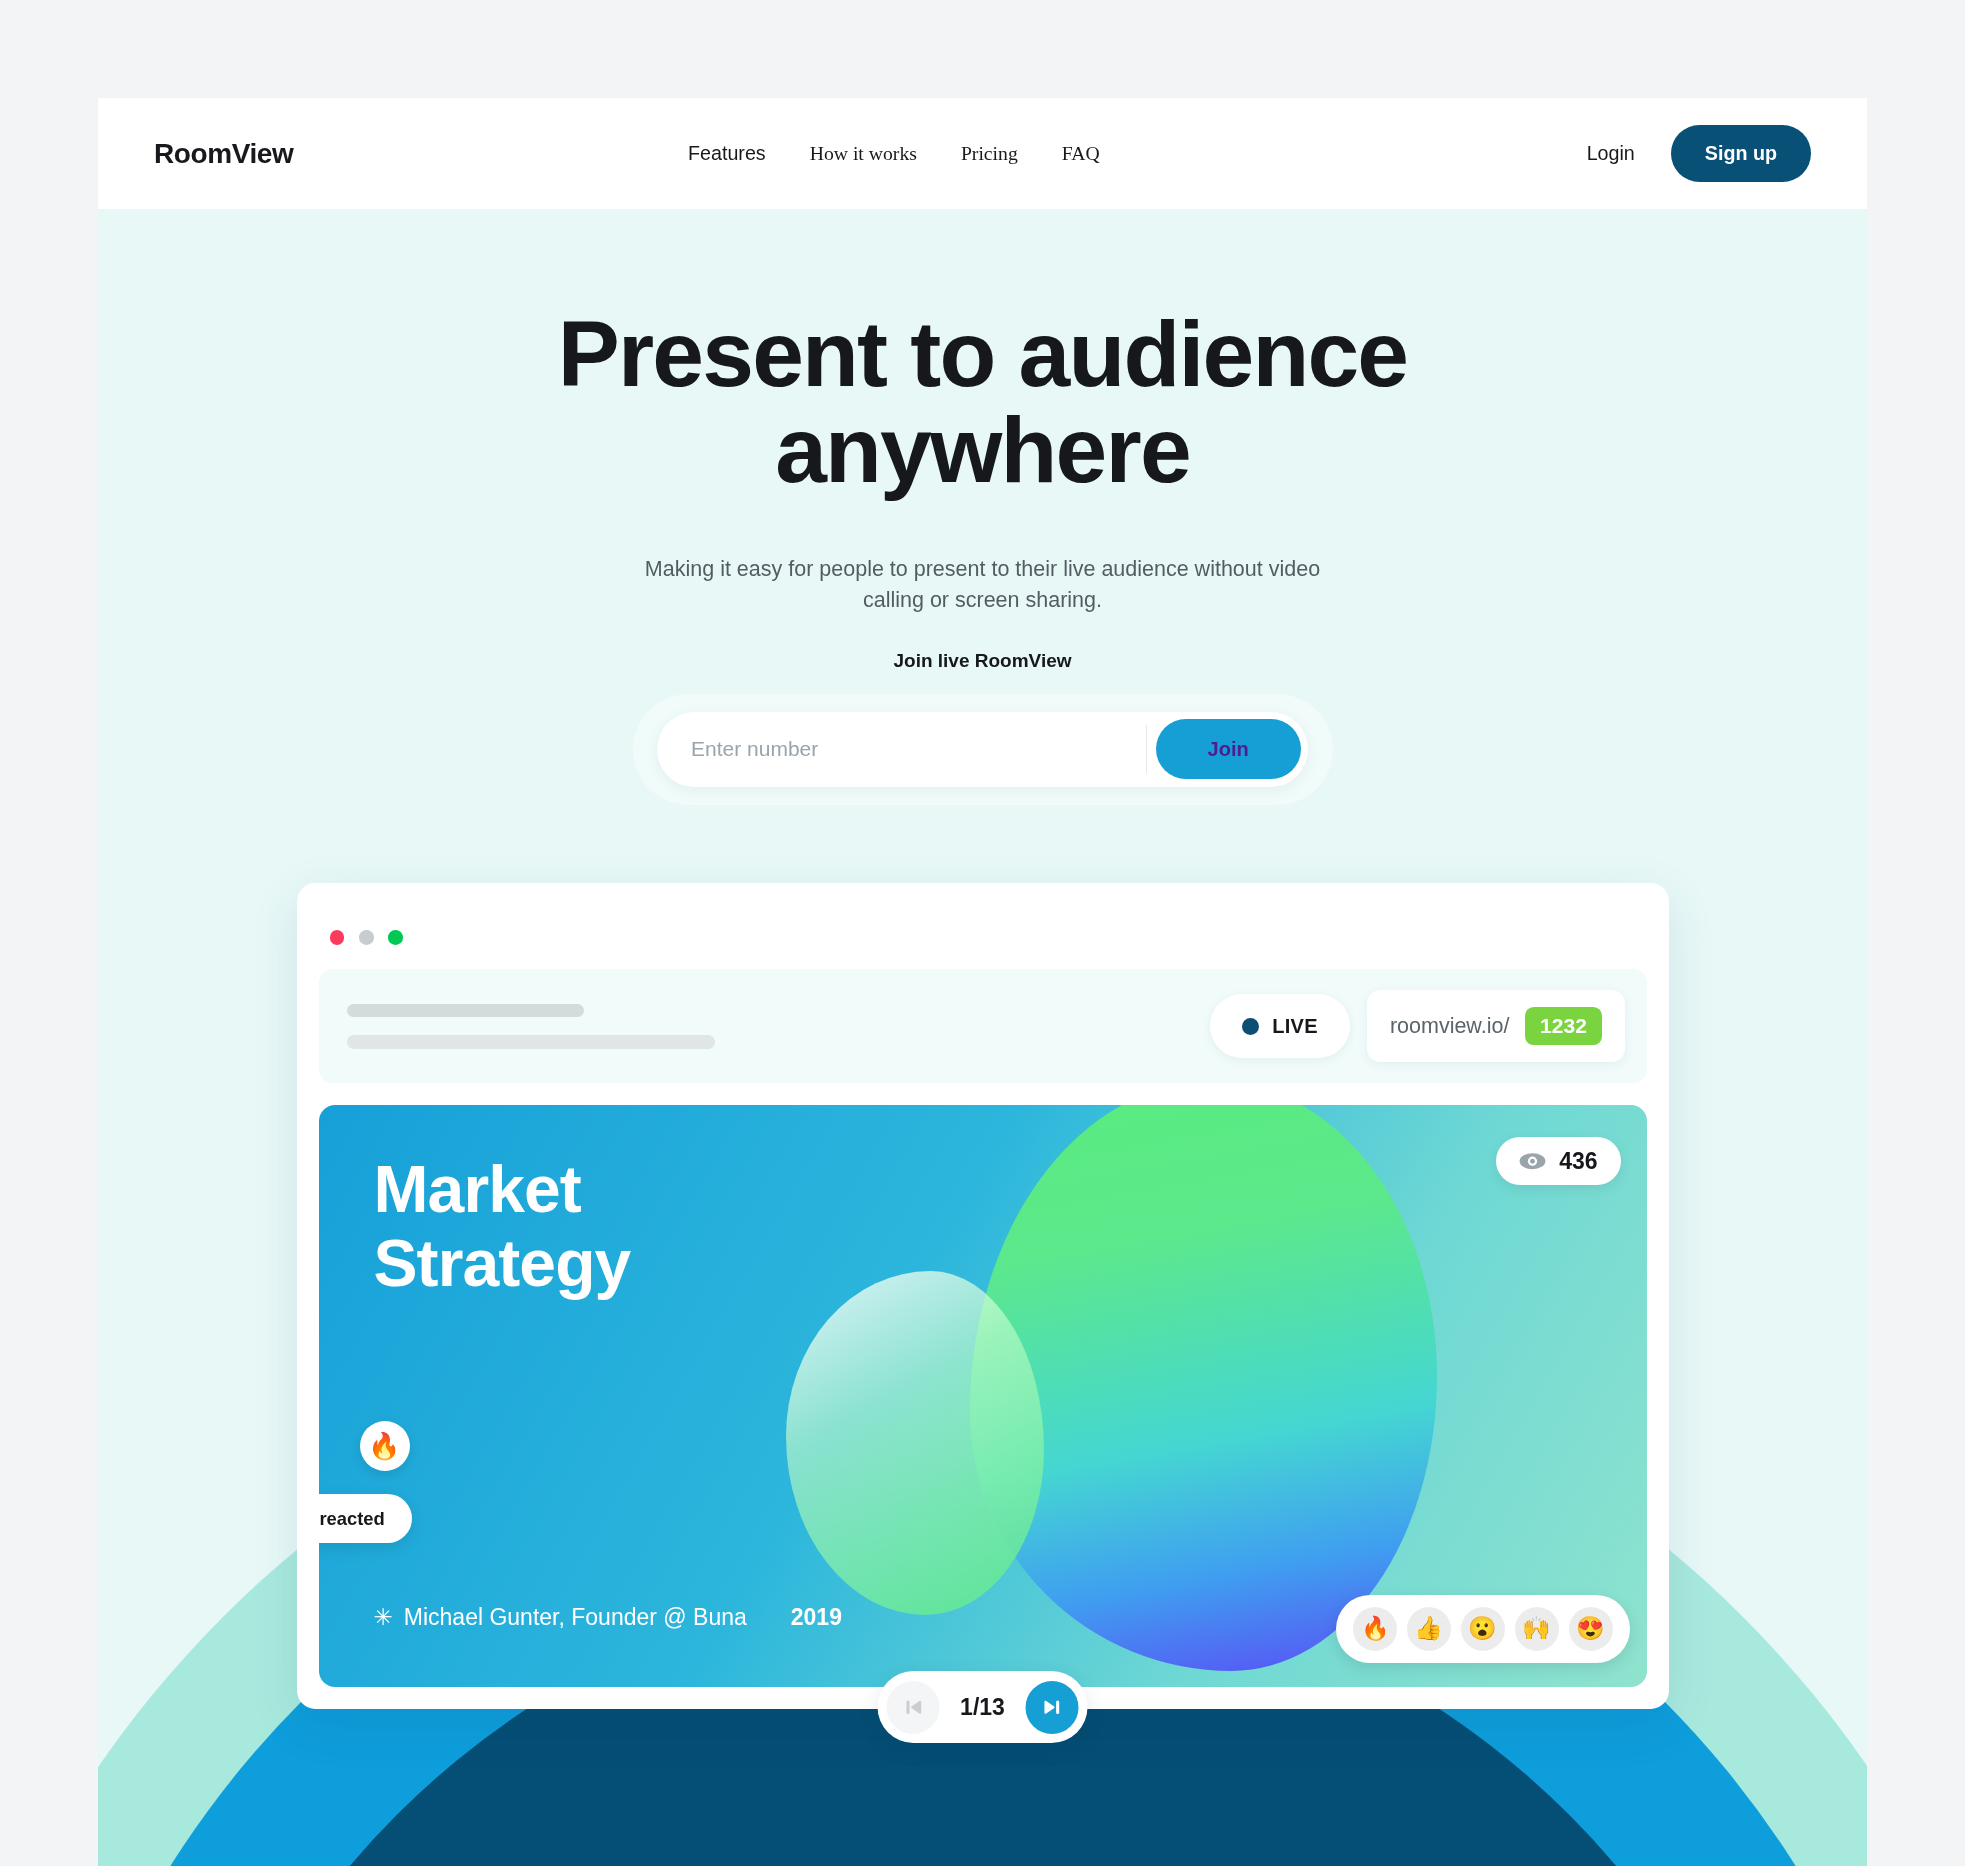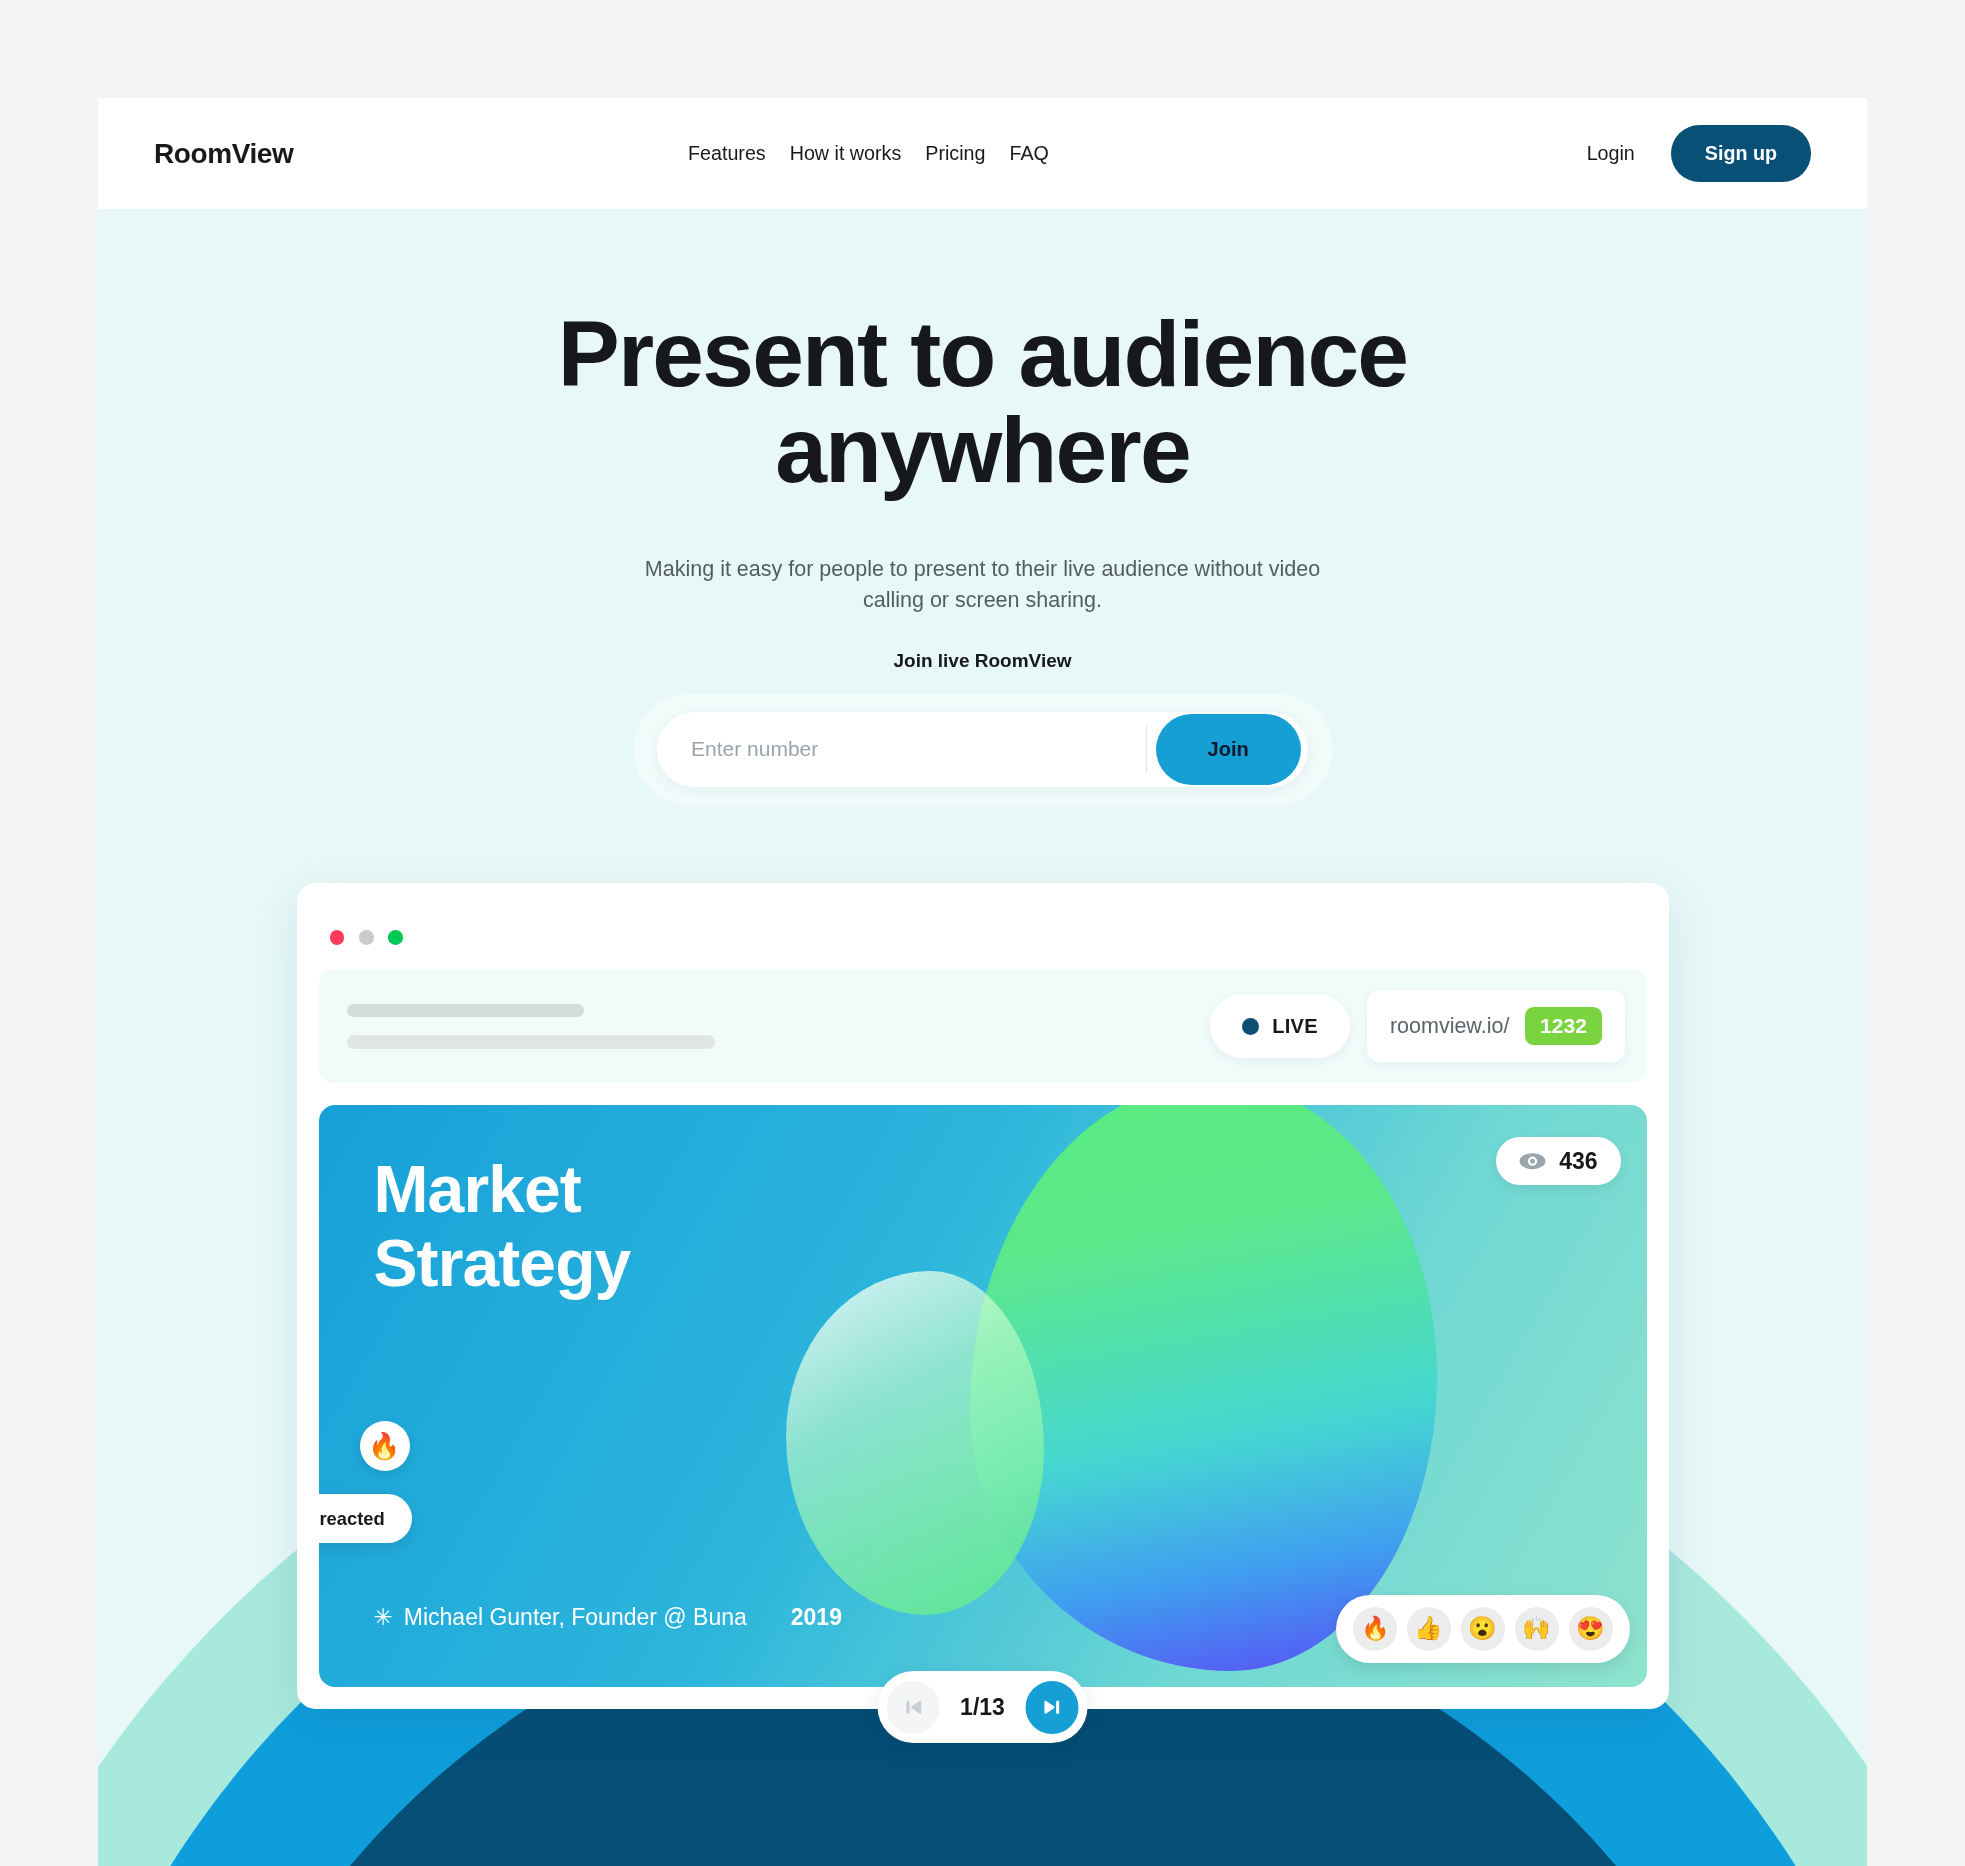--- a/index.html
+++ b/index.html
@@ -73,21 +73,21 @@
     align-items: center;
     gap: 0px;
   }
   .nav-link {
     font-size: 19.7px;
     color: #17191c;
     font-weight: 500;
     cursor: pointer;
     white-space: nowrap;
   }
-  .nav-link + .nav-link { margin-left: 24px; }
+  .nav-link + .nav-link { margin-left: 44px; font-family: Liberation Serif, serif; }
   #nav-right {
     position: absolute;
     right: 56px;
     display: flex;
     align-items: center;
     gap: 36px;
   }
   #login-link {
     font-size: 19.7px;
     font-weight: normal;
@@ -174,26 +174,26 @@
   }
   #join-input::placeholder { color: #9aa4ab; }
   #join-divider {
     width: 1.2px;
     height: 48px;
     background: #e3e8ea;
     margin-right: 8.6px;
   }
   #join-button {
     width: 145px;
-    height: 71px;
+    height: 60px;
     margin-right: 7.4px;
     border: none;
     border-radius: 61px;
     background: #169fd4;
-    color: #0f172a;
+    color: #4c1d95;
     font-size: 20px;
     font-weight: bold;
     cursor: pointer;
     font-family: "Liberation Sans", sans-serif;
   }
 
   
   #browser {
     position: absolute;
     left: 50%;

